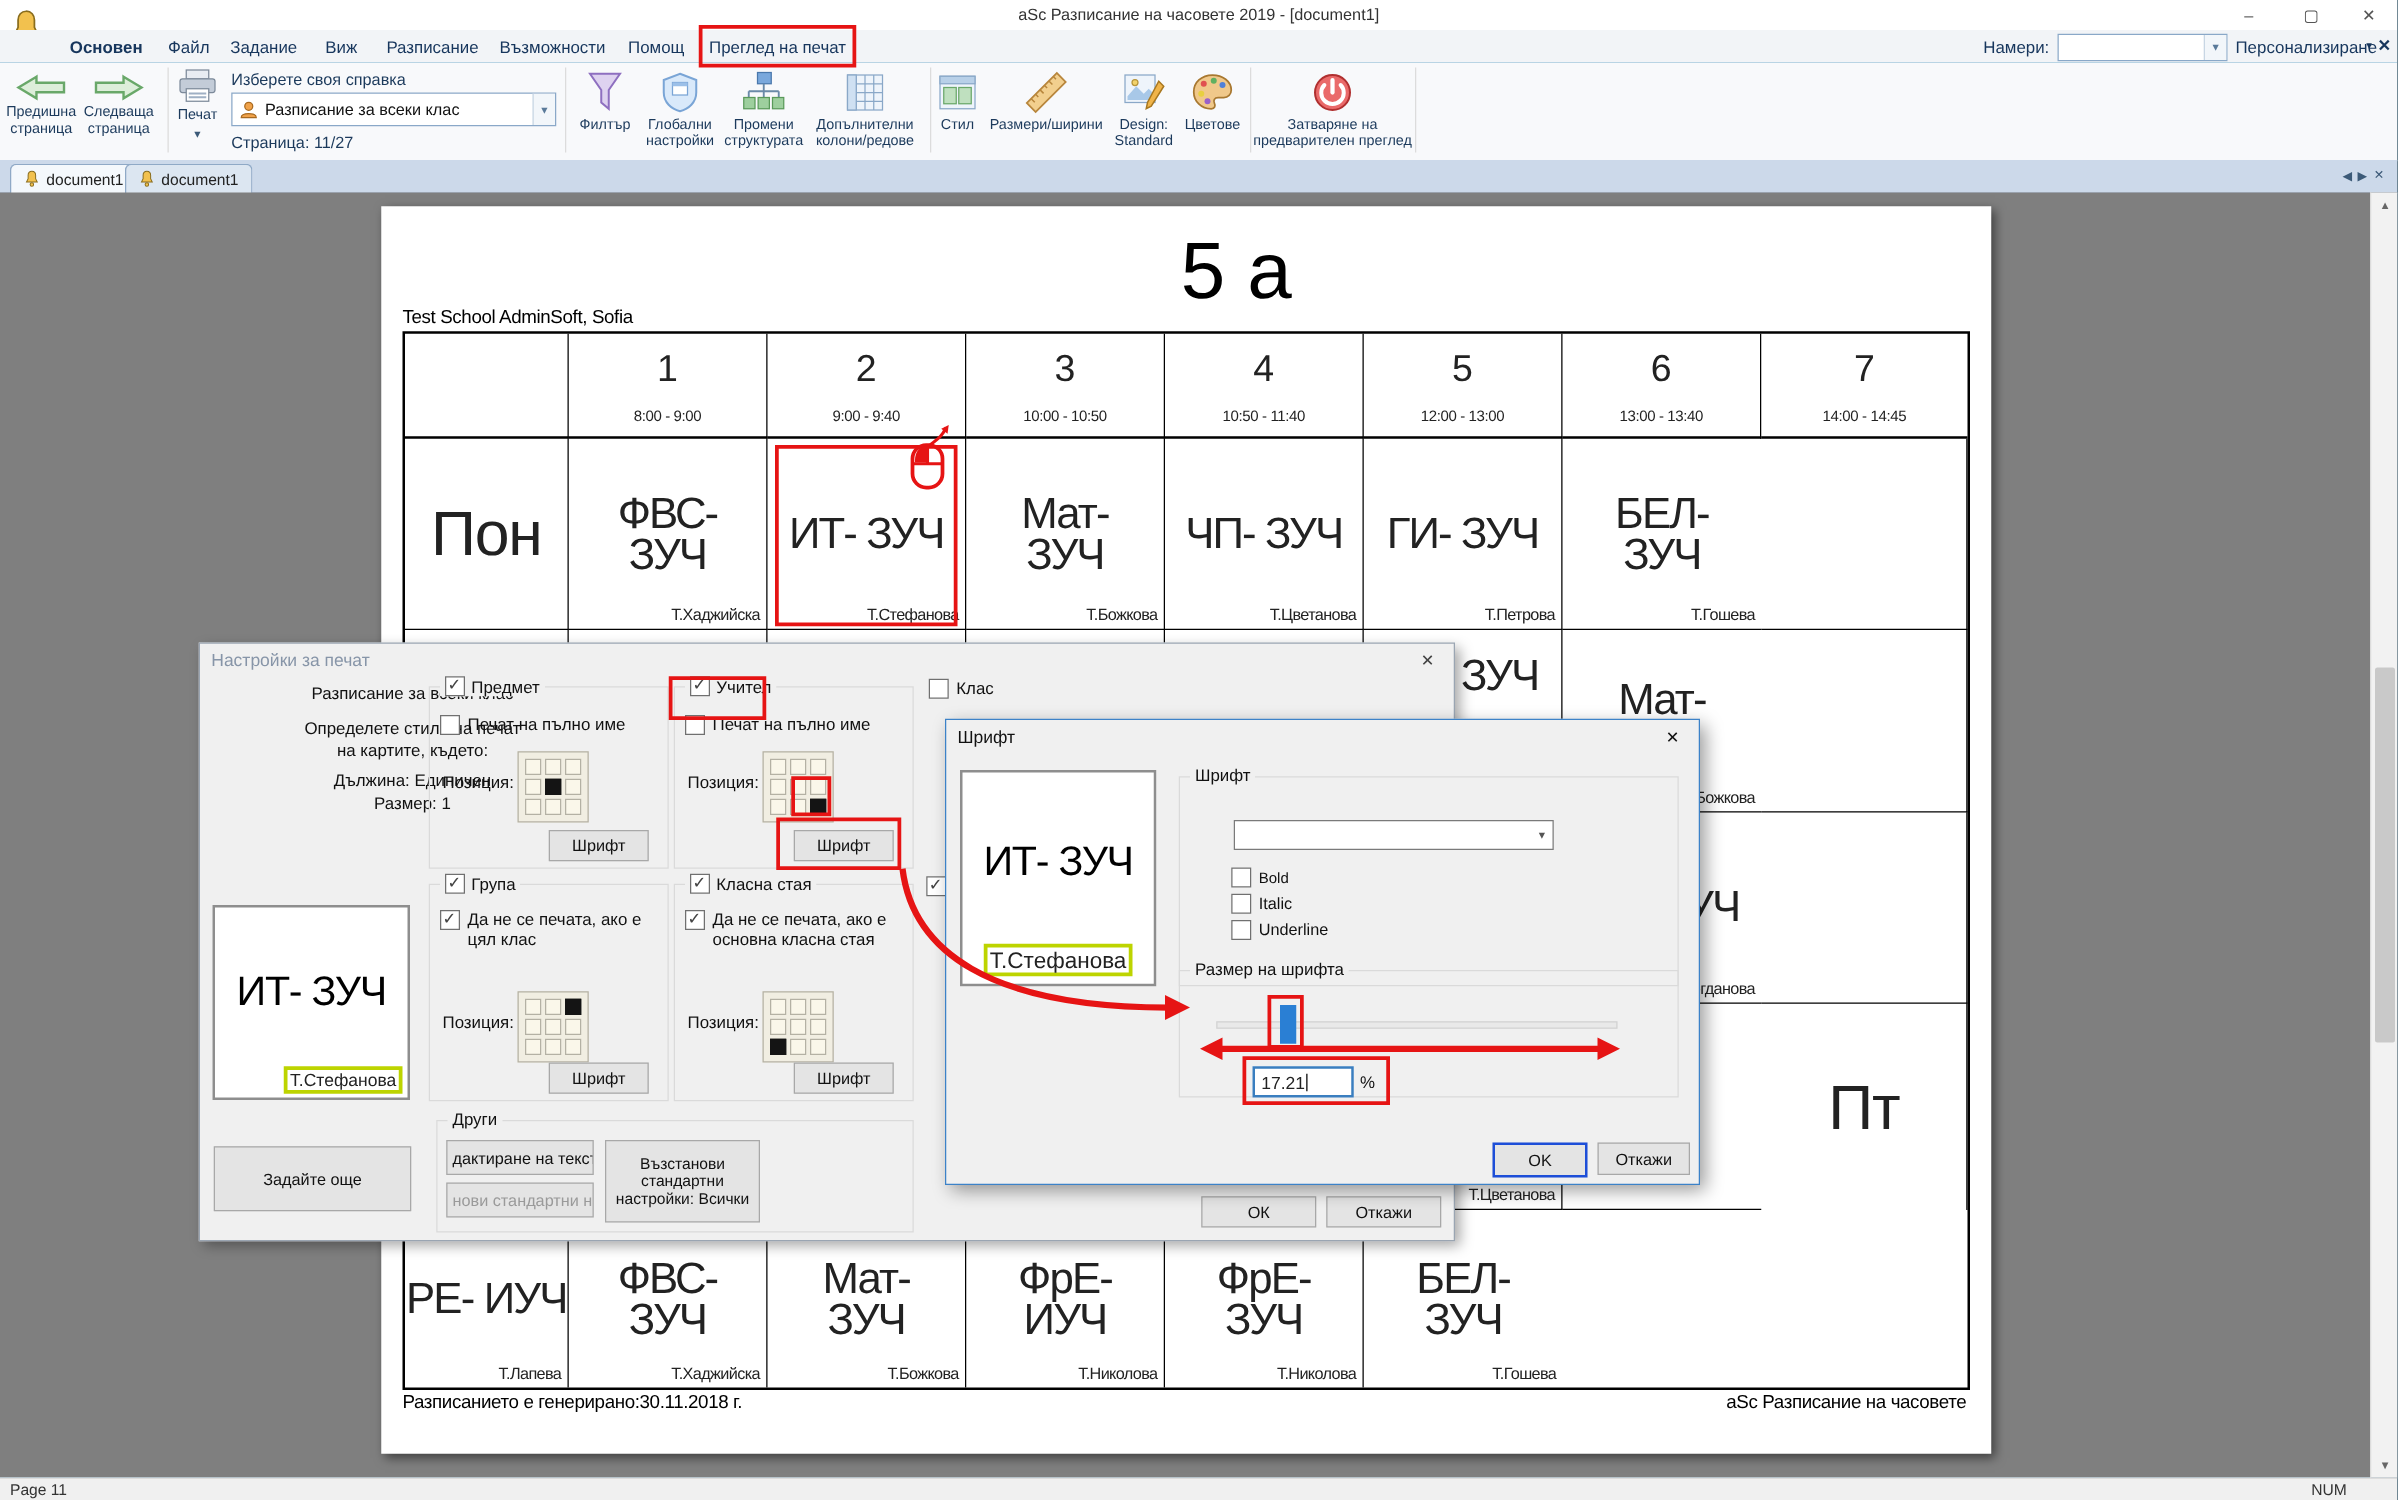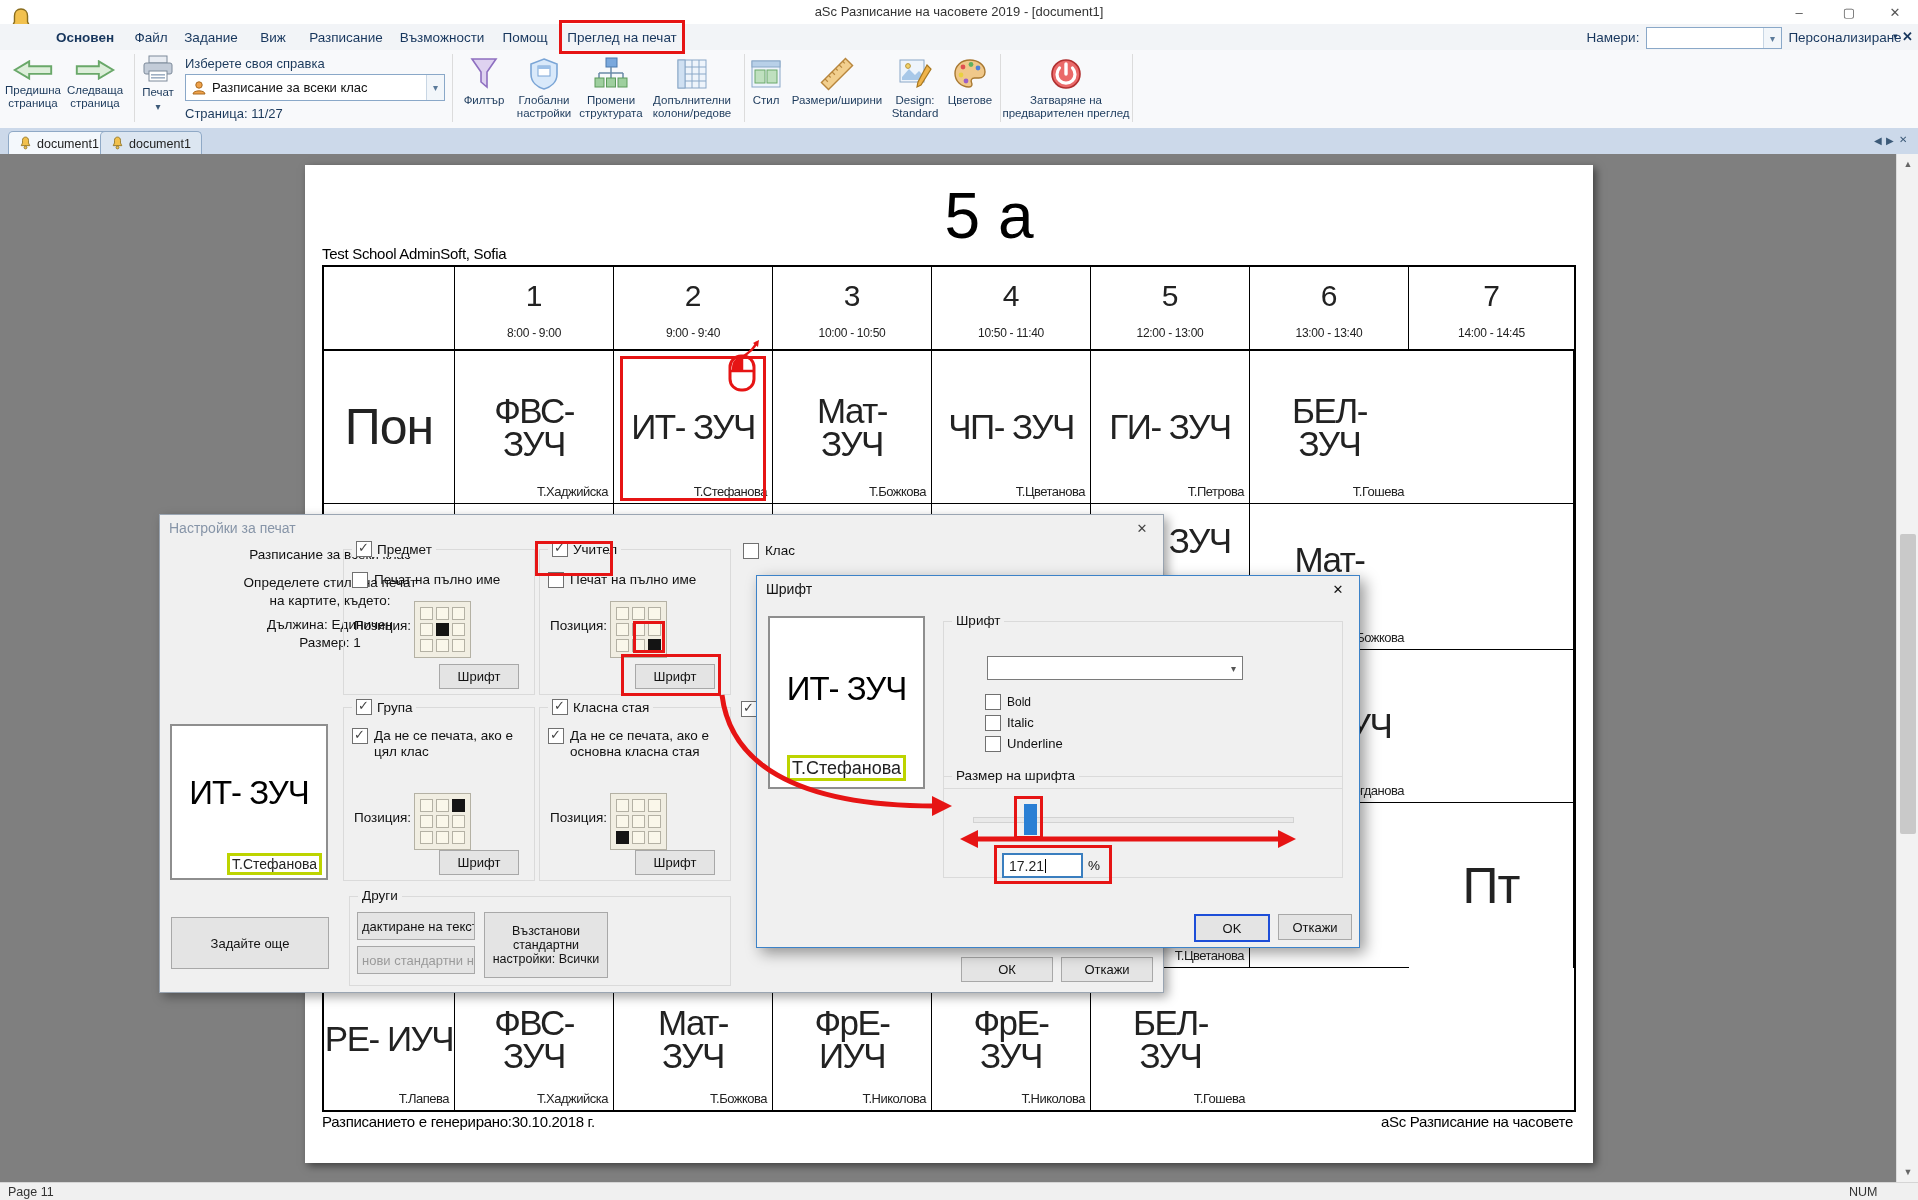--- a/index.html
+++ b/index.html
@@ -444,21 +444,21 @@
 ЗУЧ</div>
             <div class="tea">Т.Николова</div>
           </div>
         <div class="tc lastc lastr">
             <div class="sub">БЕЛ-
 ЗУЧ</div>
             <div class="tea">Т.Гошева</div>
           </div>
       </div>
 
-      <div class="abs pfoot" style="left:17px;top:948px;">Разписанието е генерирано:30.10.2018 г.</div>
+      <div class="abs pfoot" style="left:17px;top:948px;">Разписанието е генерирано:30.11.2018 г.</div>
       <div class="abs pfoot" style="right:20px;top:948px;">aSc Разписание на часовете</div>
     </div>
 
     <div class="abs vscroll">
       <div class="abs sbtn" style="top:0;">▲</div>
       <div class="abs sthumb" style="top:380px;height:300px;"></div>
       <div class="abs sbtn" style="top:1008px;">▼</div>
     </div>
   </div>
 

